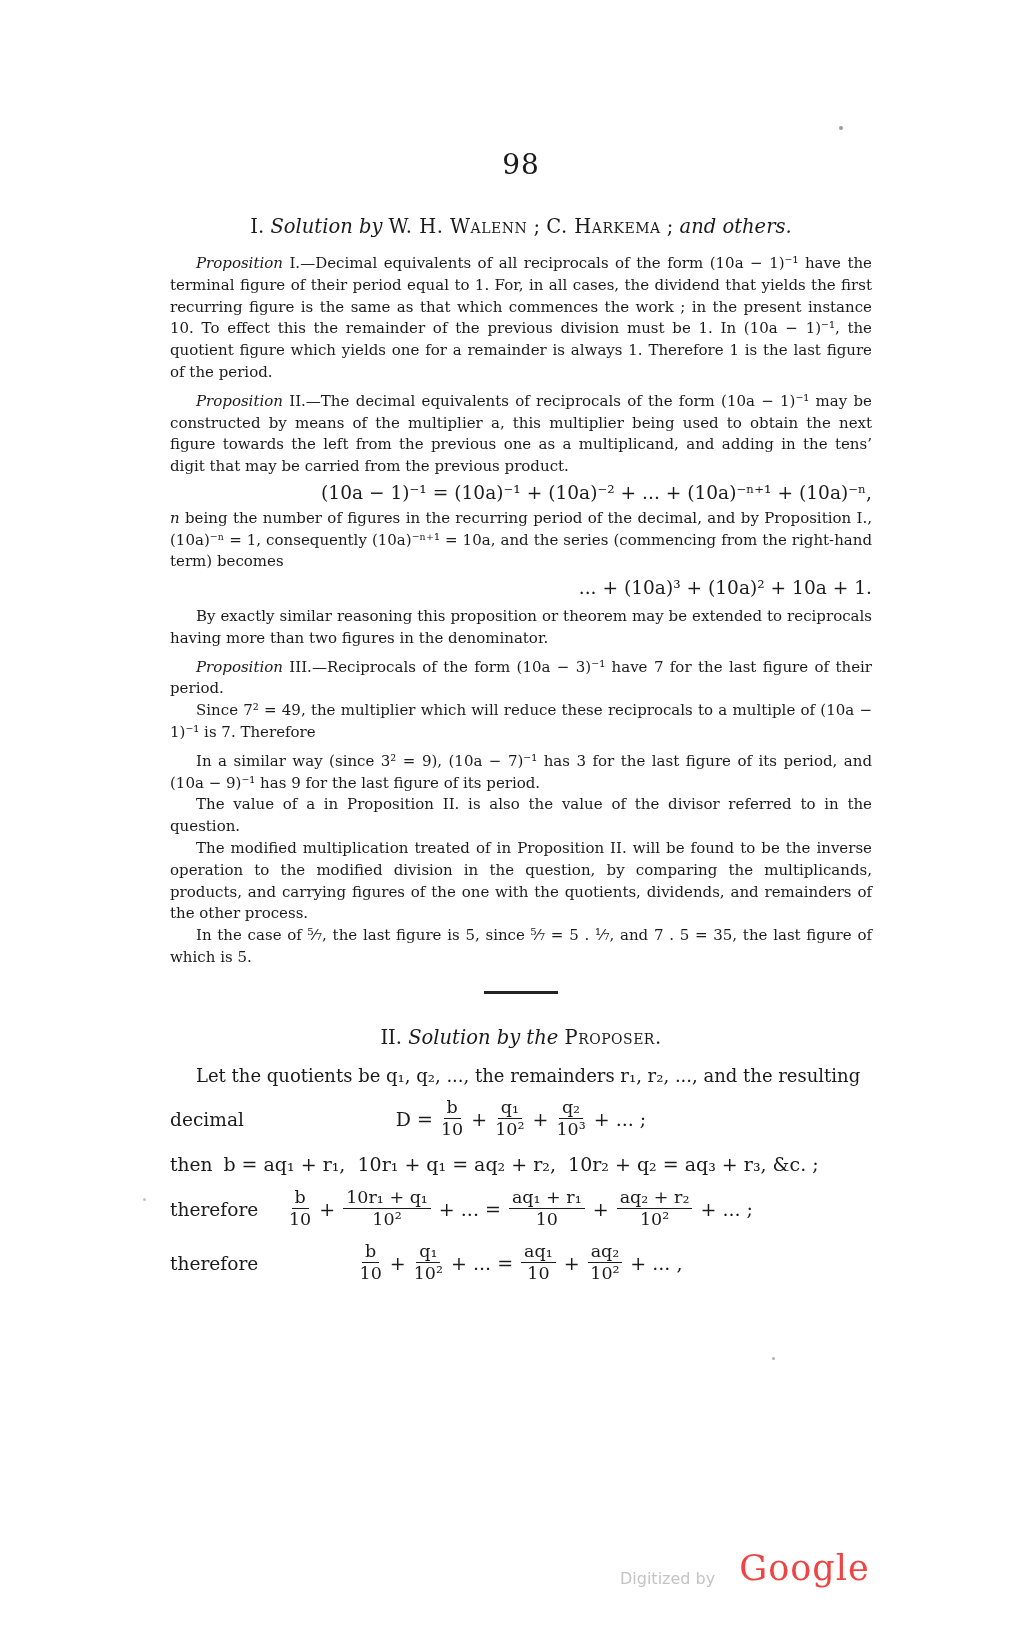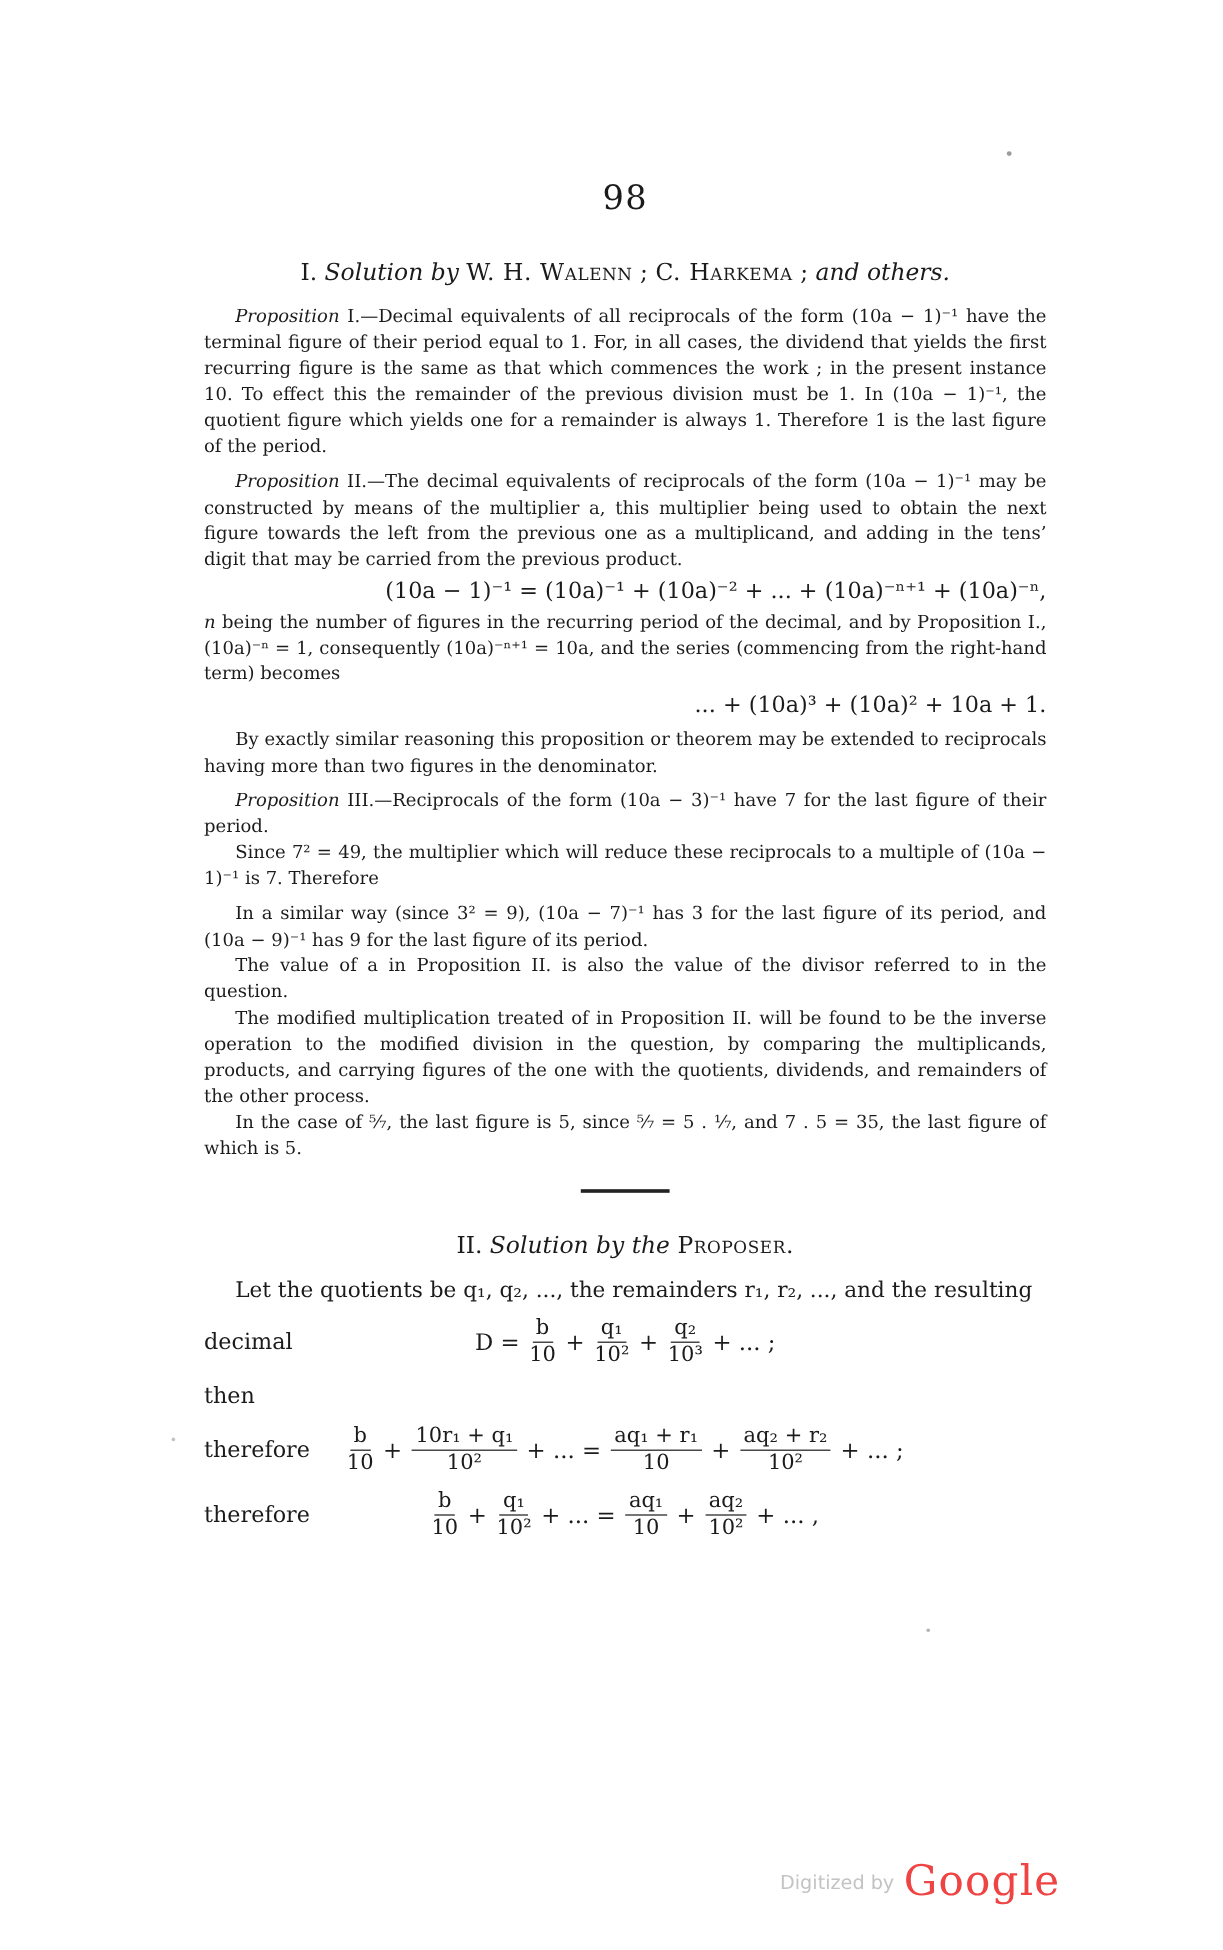--- a/index.html
+++ b/index.html
@@ -94,24 +94,24 @@
   .speck {
     position: absolute;
     border-radius: 50%;
     background: #666;
   }
   .speck.s1 { left: 839px; top: 126px; width: 4px; height: 4px; opacity: 0.65; }
   .speck.s2 { left: 772px; top: 1357px; width: 3px; height: 3px; opacity: 0.5; }
   .speck.s3 { left: 143px; top: 1198px; width: 3px; height: 3px; opacity: 0.4; }
   .watermark {
     position: absolute;
-    left: 650px; top: 1548px;
+    left: 620px; top: 1548px;
     display: flex;
-    align-items: center;
-    gap: 8px;
+    align-items: flex-end;
+    gap: 24px;
   }
   .wm-text {
     font-family: "DejaVu Sans", "Liberation Sans", sans-serif;
     font-size: 16px;
     color: #c3c3c3;
   }
   .wm-logo {
     font-family: "DejaVu Serif", serif;
     font-size: 35px;
     letter-spacing: 1px;
@@ -194,20 +194,23 @@
       <span class="frac">
           <span class="num">q₂</span>
           <span class="den">10³</span>
         </span>
       <span class="mtext">+ ... ;</span>
     </span>
   </div>
 
   <div class="frow noheight">
     <span class="flabel">then</span>
+    <span class="fmath">
+      <span class="mtext">b = aq₁ + r₁,  10r₁ + q₁ = aq₂ + r₂,  10r₂ + q₂ = aq₃ + r₃, &amp;c. ;</span>
+    </span>
   </div>
 
   <div class="frow">
     <span class="flabel">therefore</span>
     <span class="fmath">
       <span class="frac">
           <span class="num">b</span>
           <span class="den">10</span>
         </span>
       <span class="mtext">+</span>

